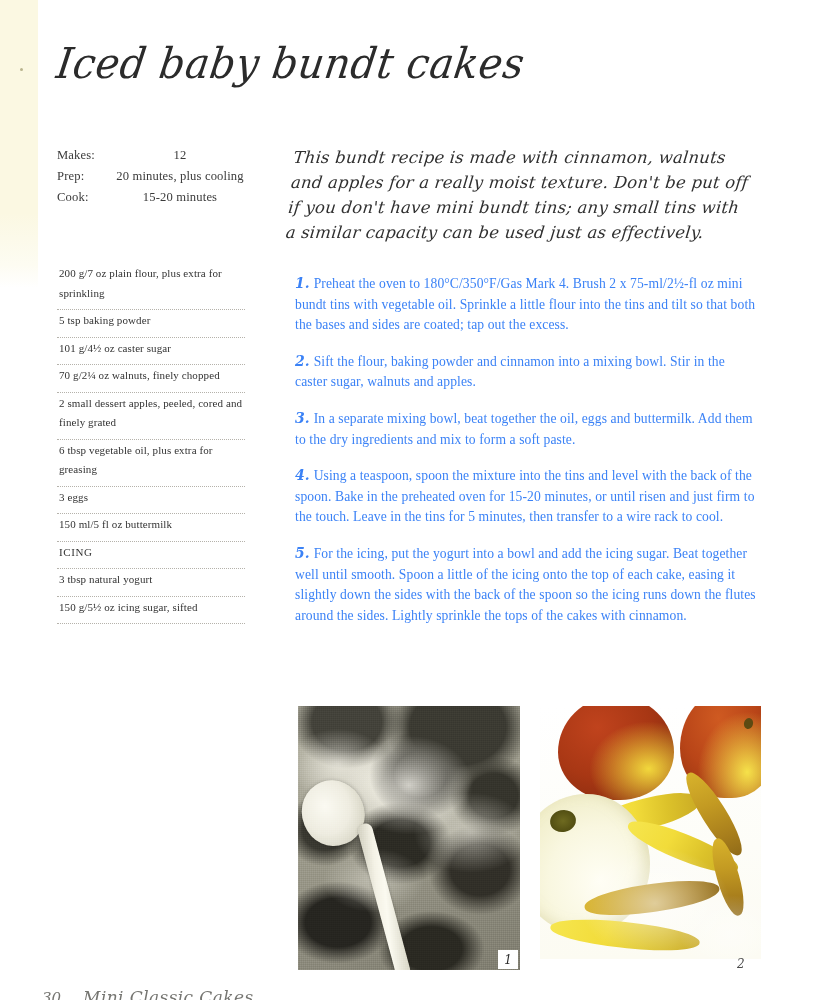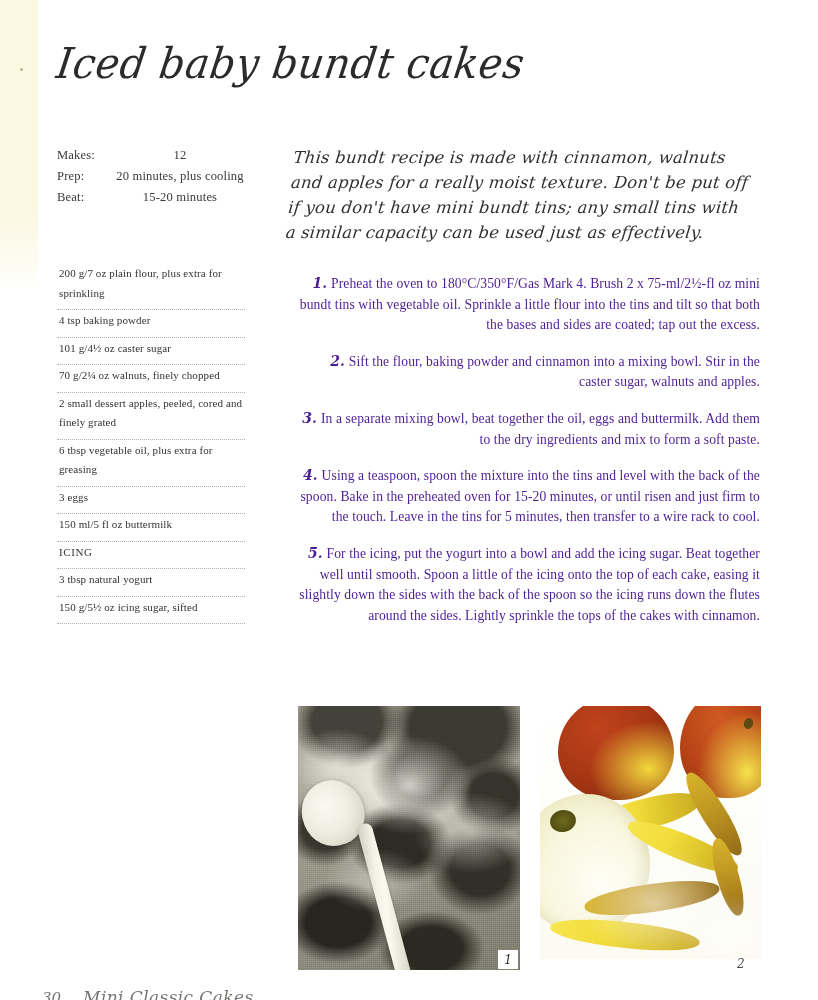--- a/index.html
+++ b/index.html
@@ -94,24 +94,24 @@
     letter-spacing: 0.2px;
     transform: skewX(-6deg);
     transform-origin: left top;
     margin-bottom: 28px;
   }
 
   .steps { margin-top: 0; }
   .step {
     font-size: 13.6px;
     line-height: 20.6px;
-    color: #4c1d95;
+    color: #3b82f6;
     letter-spacing: 0.1px;
     margin-bottom: 15px;
-    text-align: right;
+    text-align: left;
   }
   .step-num {
     font-family: "DejaVu Serif", serif;
     font-weight: bold;
     font-style: italic;
     font-size: 14px;
     margin-right: 4px;
     letter-spacing: 0;
   }
 
@@ -299,28 +299,28 @@
     <div class="meta">
       <div class="meta-row">
         <span class="meta-label">Makes:</span>
         <span class="meta-value">12</span>
       </div>
       <div class="meta-row">
         <span class="meta-label">Prep:</span>
         <span class="meta-value">20 minutes, plus cooling</span>
       </div>
       <div class="meta-row">
-        <span class="meta-label">Beat:</span>
+        <span class="meta-label">Cook:</span>
         <span class="meta-value">15-20 minutes</span>
       </div>
     </div>
 
     <div class="ingredients">
       <div class="ing-item first">200 g/7 oz plain flour, plus extra for sprinkling</div>
-      <div class="ing-item">4 tsp baking powder</div>
+      <div class="ing-item">5 tsp baking powder</div>
       <div class="ing-item">101 g/4½ oz caster sugar</div>
       <div class="ing-item">70 g/2¼ oz walnuts, finely chopped</div>
       <div class="ing-item">2 small dessert apples, peeled, cored and finely grated</div>
       <div class="ing-item">6 tbsp vegetable oil, plus extra for greasing</div>
       <div class="ing-item">3 eggs</div>
       <div class="ing-item">150 ml/5 fl oz buttermilk</div>
       <div class="ing-item heading">ICING</div>
       <div class="ing-item">3 tbsp natural yogurt</div>
       <div class="ing-item">150 g/5½ oz icing sugar, sifted</div>
     </div>

